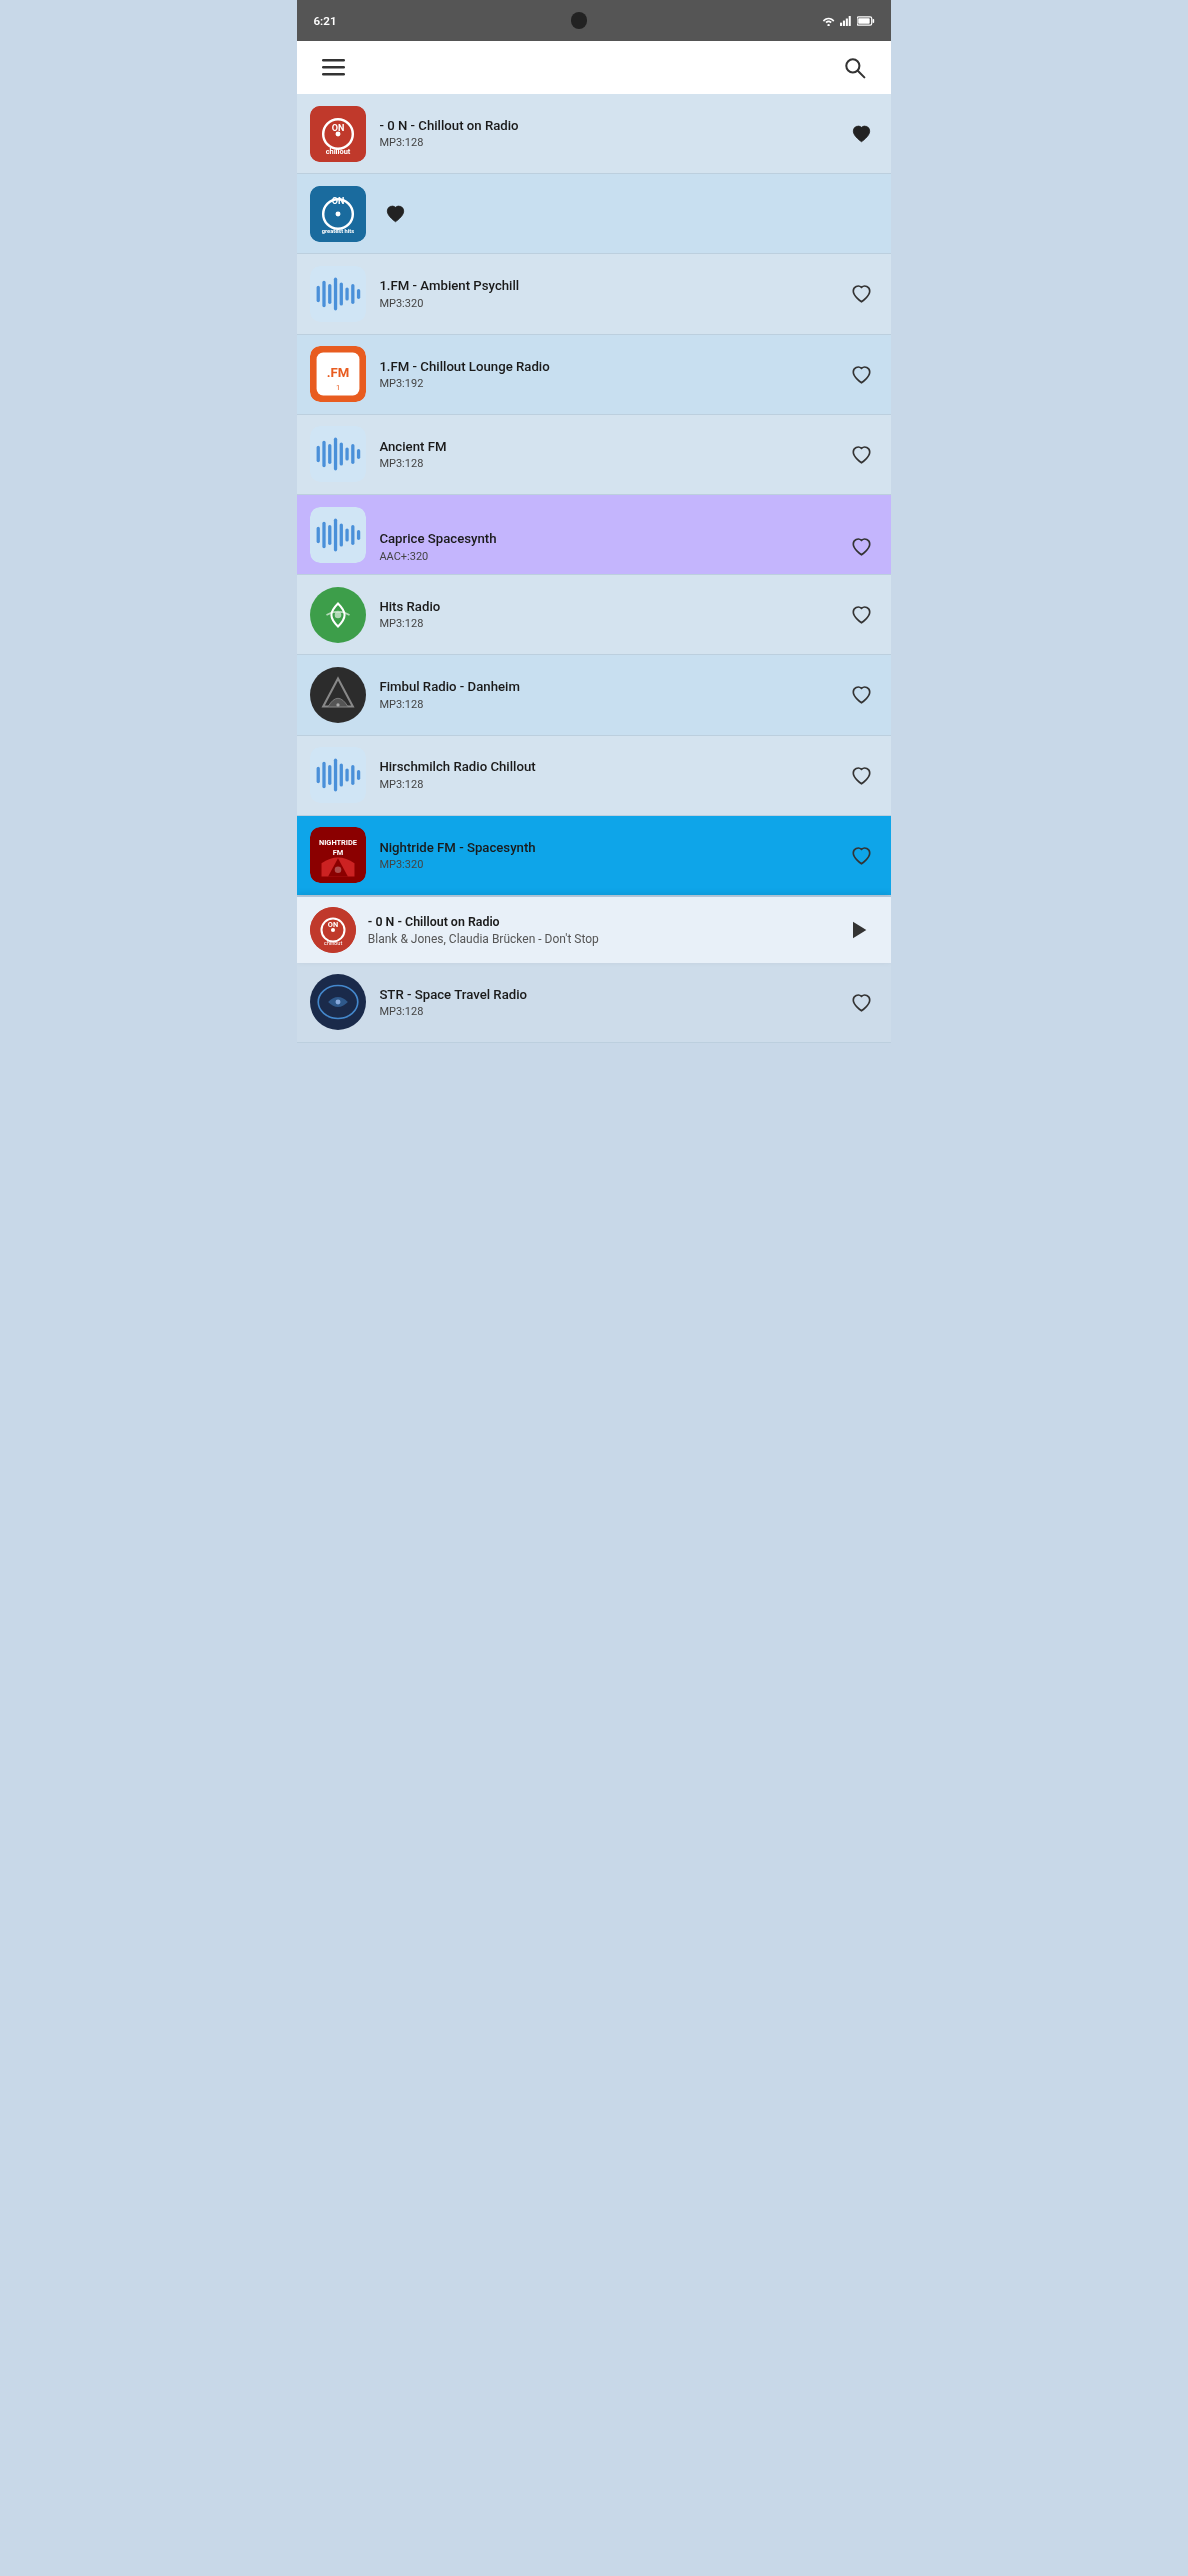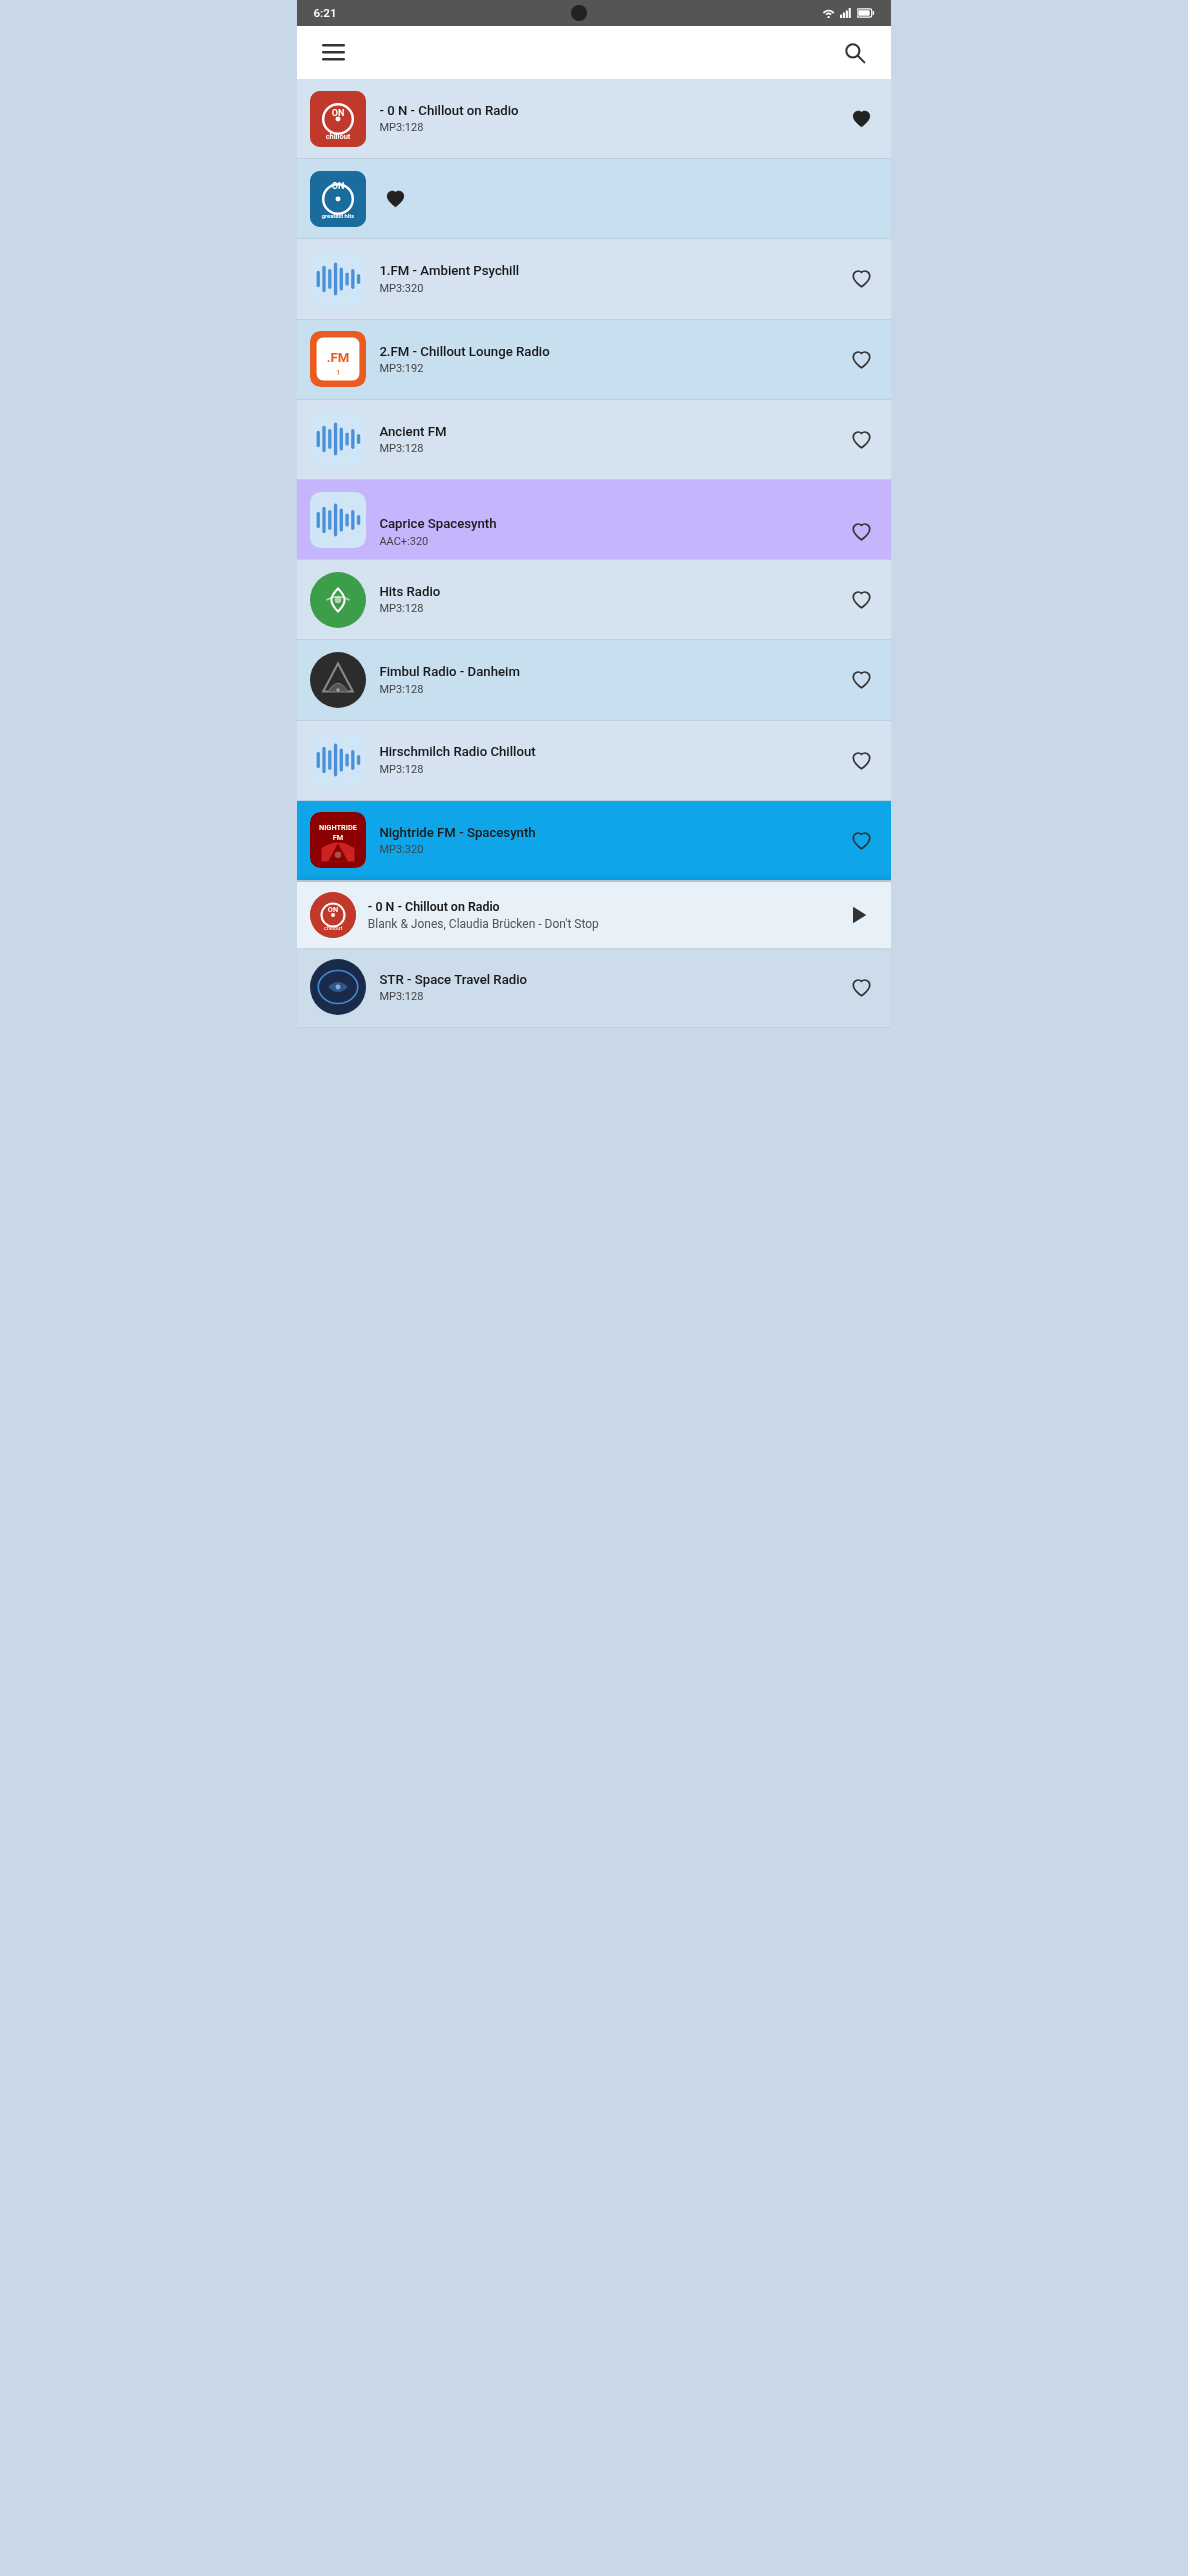--- a/index.html
+++ b/index.html
@@ -12,21 +12,21 @@
       min-height: 1288px;
       margin: 0 auto;
       position: relative;
       overflow-x: hidden;
     }
 
     
     .status-bar {
       background: #555;
       color: #fff;
-      height: 26px;
+      height: 41px;
       display: flex;
       align-items: center;
       justify-content: space-between;
       padding: 0 16.5px;
       font-size: 11.6px;
     }
     .status-bar-left { font-weight: 600; }
     .status-bar-center { width: 16.5px; height: 16.5px; background: #222; border-radius: 50%; }
     .status-bar-right { display: flex; gap: 5px; align-items: center; font-size: 10px; }
 
@@ -304,21 +304,21 @@
   <div class="station-item" style="background:#c8dff0;">
     <div class="station-logo">
       <svg viewBox="0 0 68 68" width="56" height="56">
         <rect width="68" height="68" rx="12" fill="#e85c20"></rect>
         <rect x="8" y="8" width="52" height="52" rx="8" fill="white"></rect>
         <text x="34" y="38" text-anchor="middle" fill="#e85c20" font-size="16" font-weight="bold">.FM</text>
         <text x="34" y="54" text-anchor="middle" fill="#e85c20" font-size="9">1</text>
       </svg>
     </div>
     <div class="station-info">
-      <div class="station-name">2.FM - Chillout Lounge Radio</div>
+      <div class="station-name">1.FM - Chillout Lounge Radio</div>
       <div class="station-quality">MP3:192</div>
     </div>
     <button class="favorite-btn">
       <svg width="23" height="23" viewBox="0 0 28 28">
         <path d="M14 24s-10-6.5-10-13a6 6 0 0 1 10-4.5A6 6 0 0 1 24 11c0 6.5-10 13-10 13z" fill="none" stroke="#333" stroke-width="2"></path>
       </svg>
     </button>
   </div>
 
   <div class="station-item">

